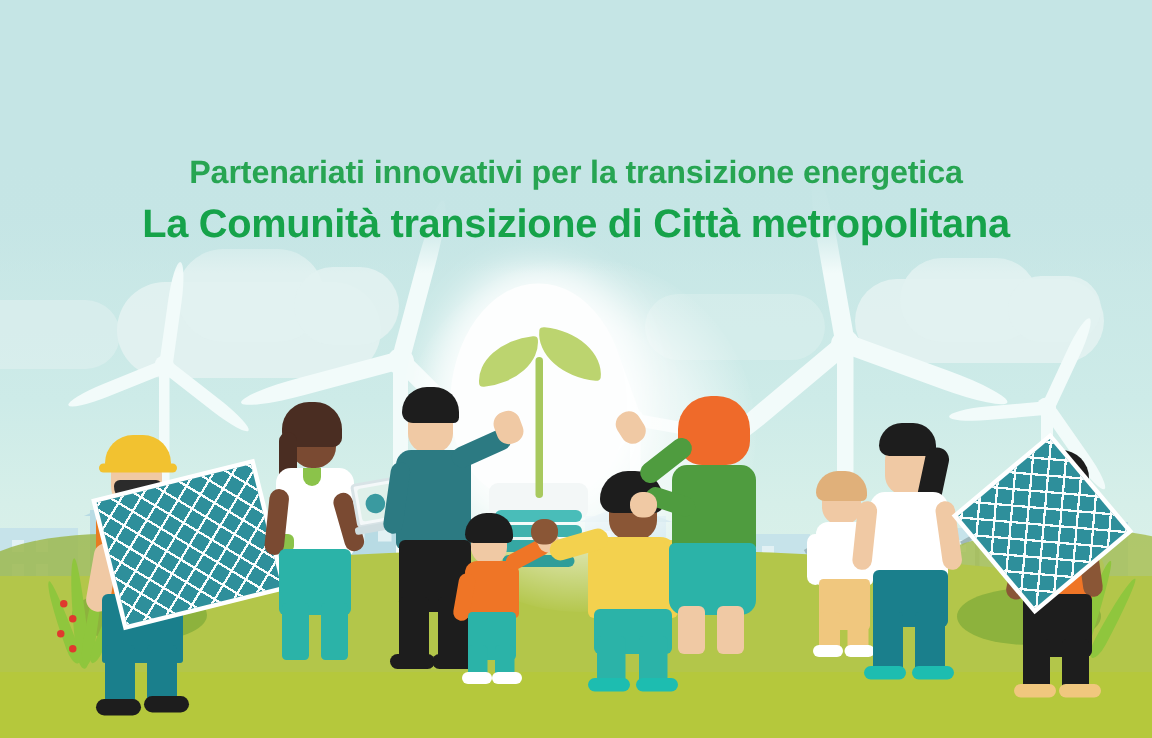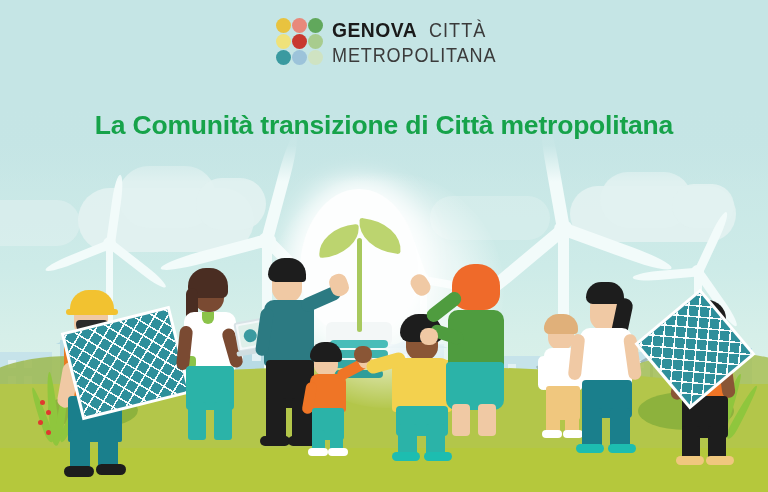--- a/index.html
+++ b/index.html
@@ -430,39 +430,20 @@
     <div class="sh" style="left:36px;top:130px;width:18px;height:36px;background:#1d1d1d;border-radius:3px;"></div>
     <div class="sh" style="left:4px;top:160px;width:28px;height:9px;background:#f0c77e;border-radius:5px;"></div>
     <div class="sh" style="left:34px;top:160px;width:28px;height:9px;background:#f0c77e;border-radius:5px;"></div>
   </div>
   <div class="panel" style="left:652px;top:306px;width:86px;height:86px;transform:rotate(-40deg);">
     <div class="panel-inner"></div>
   </div>
 
   <div class="header">
 
-    <div class="logo">
-      <div class="dots">
-        <div class="dot" style="background:#e8c33f"></div>
-        <div class="dot" style="background:#e8897b"></div>
-        <div class="dot" style="background:#61a85c"></div>
-        <div class="dot" style="background:#efe27a"></div>
-        <div class="dot" style="background:#c8392f"></div>
-        <div class="dot" style="background:#a8cc8e"></div>
-        <div class="dot" style="background:#3a9aa0"></div>
-        <div class="dot" style="background:#9cc3da"></div>
-        <div class="dot" style="background:#cfe3c2"></div>
-      </div>
-      <div class="logotext">
-        <div class="logo-l1">
-          <span class="lg-genova">GENOVA</span>
-          <span class="lg-citta">CITTÀ</span>
-        </div>
-        <span class="lg-metro">METROPOLITANA</span>
-      </div>
-    </div>
 
     <div class="title-wrap">
+      <p class="title-sub">Partenariati innovativi per la transizione energetica</p>
       <p class="title-main">La Comunità transizione di Città metropolitana</p>
     </div>
   </div>
 
 </div>
 
 </body></html>

